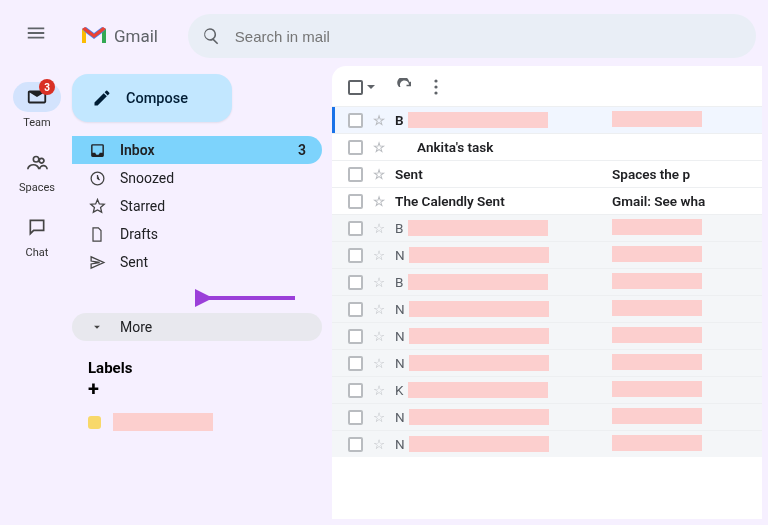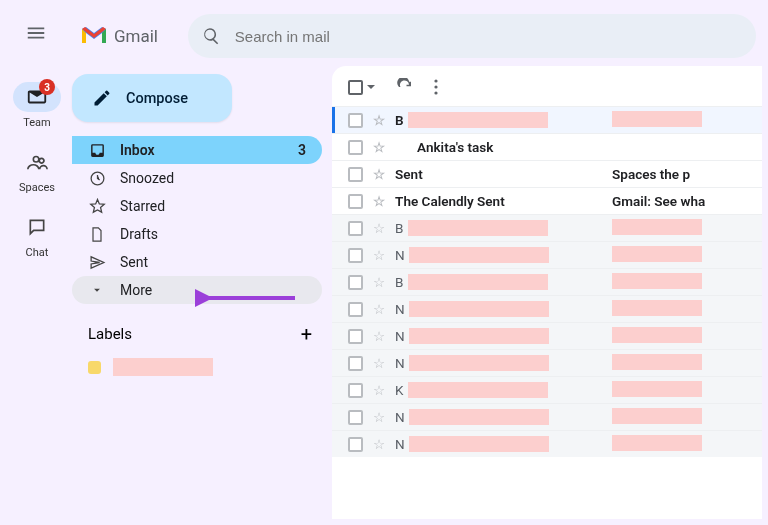--- a/index.html
+++ b/index.html
@@ -116,30 +116,30 @@
   align-items: center;
   gap: 14px;
   padding: 4px 8px 4px 16px;
   border-radius: 0 16px 16px 0;
   font-size: 14px;
   color: #202124;
   cursor: pointer;
   height: 28px;
 }
 .nav-item.selected { background: #7dd3fc; font-weight: 600; }
-.nav-item.more-hover { background: #e8e8ee; border-radius: 16px; }
+.nav-item.more-hover { background: #e8e8ee; border-radius: 16px; margin-top: 37px; }
 .nav-count { margin-left: auto; padding-right: 8px; font-weight: 600; }
 .nav-icon { width: 18px; display: flex; justify-content: center; color: #444; }
 .labels-hdr {
   display: flex;
-  align-items: center;
   justify-content: space-between;
   padding: 18px 10px 6px 16px;
   font-size: 15px;
-  font-weight: 400;
+  font-weight: 700;
+  flex-direction: column;
 }
 .label-item {
   display: flex;
   align-items: center;
   gap: 12px;
   padding: 6px 16px;
 }
 .label-swatch {
   width: 13px; height: 13px;
   background: #f8d86a;

